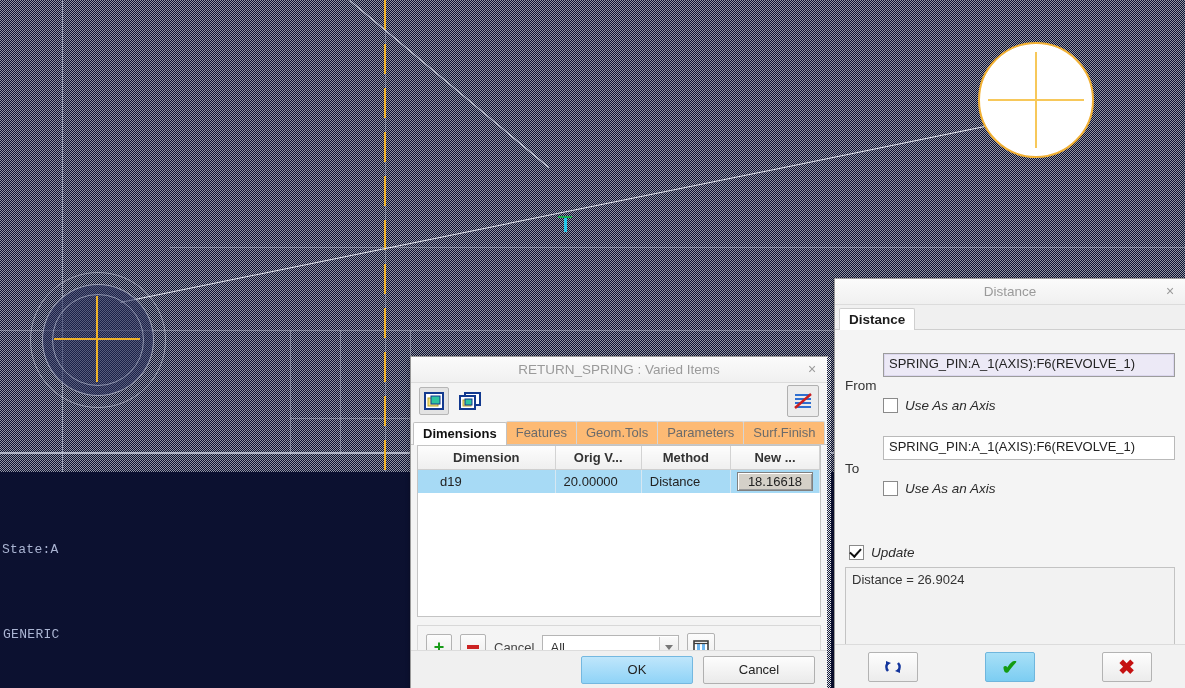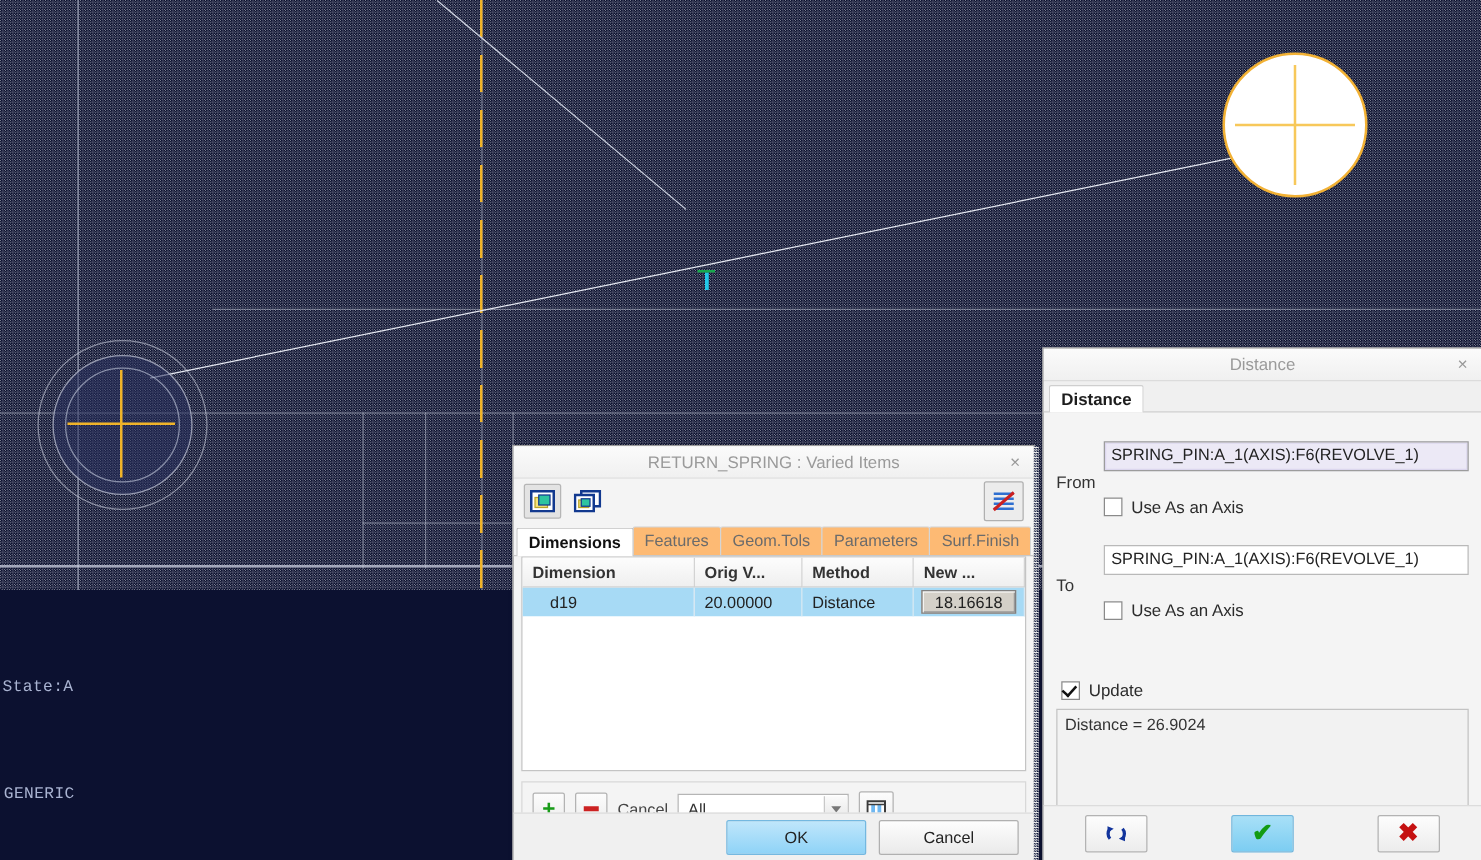--- a/index.html
+++ b/index.html
@@ -102,21 +102,21 @@
   }
   .tab.active { background:#ffffff; color:#111; font-weight:bold; border-color:#c2c2c2; position:relative; top:1px; }
 
   .grid-wrap {
     margin: 0 6px; background:#fff; border:1px solid #c4c4c4; height: 170px; overflow:hidden;
   }
   table.grid { width:100%; border-collapse: collapse; font-size:13px; }
   table.grid th {
     background: linear-gradient(#fdfdfd,#efefef);
     border-right:1px solid #d3d3d3; border-bottom:1px solid #cfcfcf;
-    font-weight: bold; color:#333; text-align:left; padding: 4px 8px; font-size:13px;
+    font-weight: bold; color:#333; text-align:center; padding: 4px 8px; font-size:13px;
   }
   table.grid td { padding: 3px 8px; border-right:1px solid #d6e7f2; color:#222; }
   table.grid tr.sel td { background:#a7daf5; }
   .newval-box {
     display:inline-block; background:#d4d0c8; border:1px solid #808080;
     box-shadow: inset 1px 1px 0 #fff, inset -1px -1px 0 #999;
     padding: 1px 6px; min-width: 62px; text-align:center;
   }
 
   .filterbar {
@@ -164,21 +164,21 @@
            background:#f0f0f0; padding-left:4px; }
   .dtab { padding:3px 9px 3px; font-size:13.5px; font-weight:bold; color:#1d1d1d;
           background:#fff; border:1px solid #cfcfcf; border-bottom:none; position:relative; top:1px; border-radius:2px 2px 0 0; }
   .row { display:flex; align-items:center; margin-top:7px; }
   .row .lbl { width:38px; font-size:13.5px; color:#333;margin-top:41px; }
   .field {
     flex:1; height:22px; line-height:20px; border:1px solid #b9b9b9; background:#fff;
     padding: 0 5px; font-size:13px; color:#222; overflow:hidden; white-space:nowrap;
   }
   .field.focused { background:#ece9f6; border-color:#9c9c9c; box-shadow: inset 0 0 0 1px #dcd7ee; }
-  .chkrow { display:flex; align-items:flex-start; margin: 5px 0 0 38px; gap:7px; }
+  .chkrow { display:flex; align-items:flex-start; margin: 5px 0 0 38px; gap:7px;font-style:italic; }
   .chk { width:13px; height:13px; border:1px solid #8a8a8a; background:#fff; position:relative; display:inline-block; }
   .chk.on::after {
     content:""; position:absolute; left:2px; top:0px; width:5px; height:9px;
     border:solid #111; border-width:0 2px 2px 0; transform: rotate(42deg);
   }
   .chklabel { font-size:13.5px; color:#2b2b2b; }
   .results {
     margin-top:7px; height:96px; border:1px solid #c3c3c3; background:#f2f2f2;
     padding: 4px 6px; font-size:13px; color:#333;
   }

